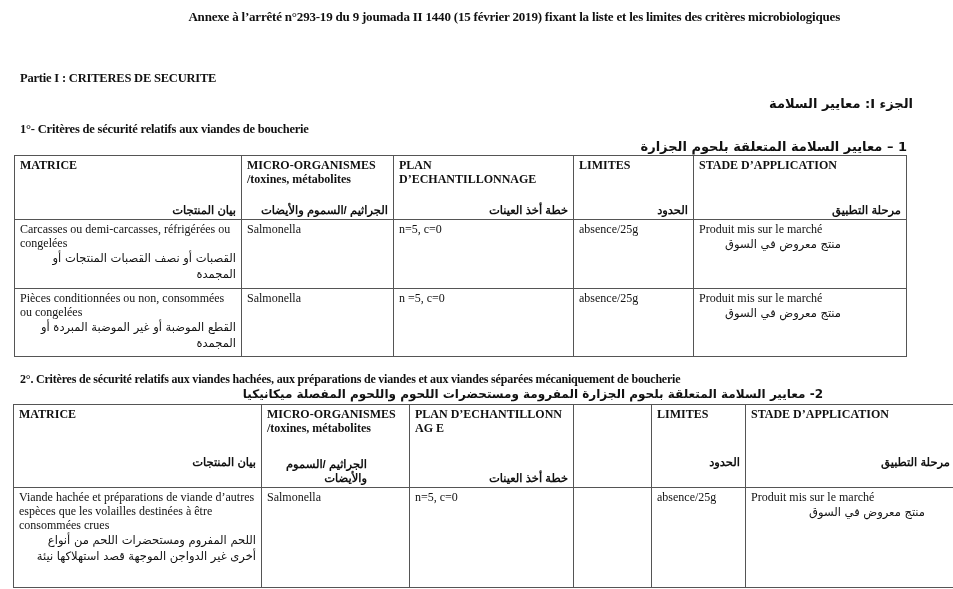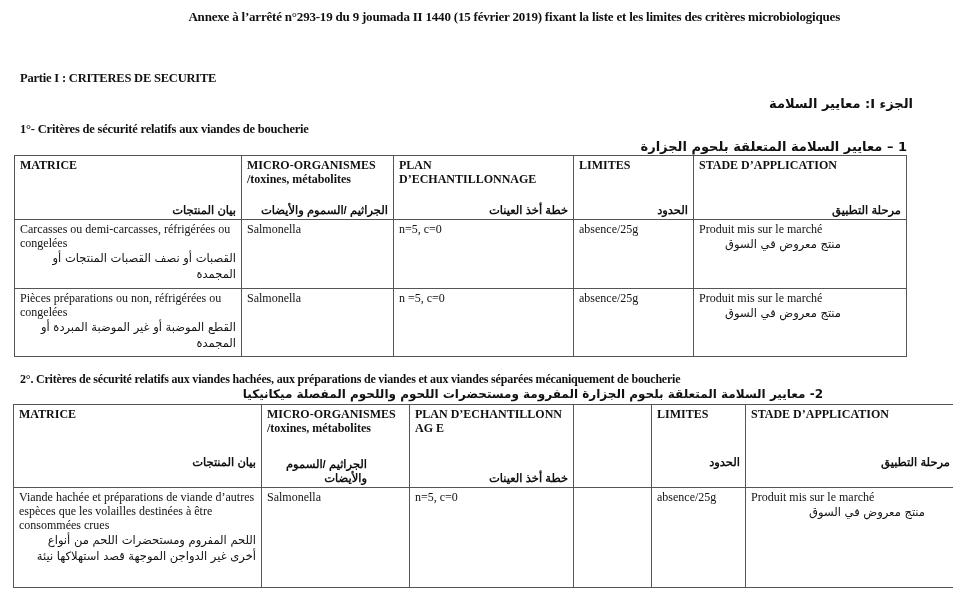--- a/index.html
+++ b/index.html
@@ -69,21 +69,21 @@
     <td>Salmonella</td>
     <td>n=5, c=0</td>
     <td>absence/25g</td>
     <td>
       <span class="fr-text">Produit mis sur le marché</span>
       <span class="ar-text" style="padding-right:60px;">منتج معروض في السوق</span>
     </td>
   </tr>
   <tr style="height:68px;">
     <td>
-      <span class="fr-text">Pièces préparations ou non, réfrigérées ou congelées</span>
+      <span class="fr-text">Pièces conditionnées ou non, consommées ou congelées</span>
       <span class="ar-text">القطع الموضبة أو غير الموضبة المبردة أو المجمدة</span>
     </td>
     <td>Salmonella</td>
     <td>n =5, c=0</td>
     <td>absence/25g</td>
     <td>
       <span class="fr-text">Produit mis sur le marché</span>
       <span class="ar-text" style="padding-right:60px;">منتج معروض في السوق</span>
     </td>
   </tr>

